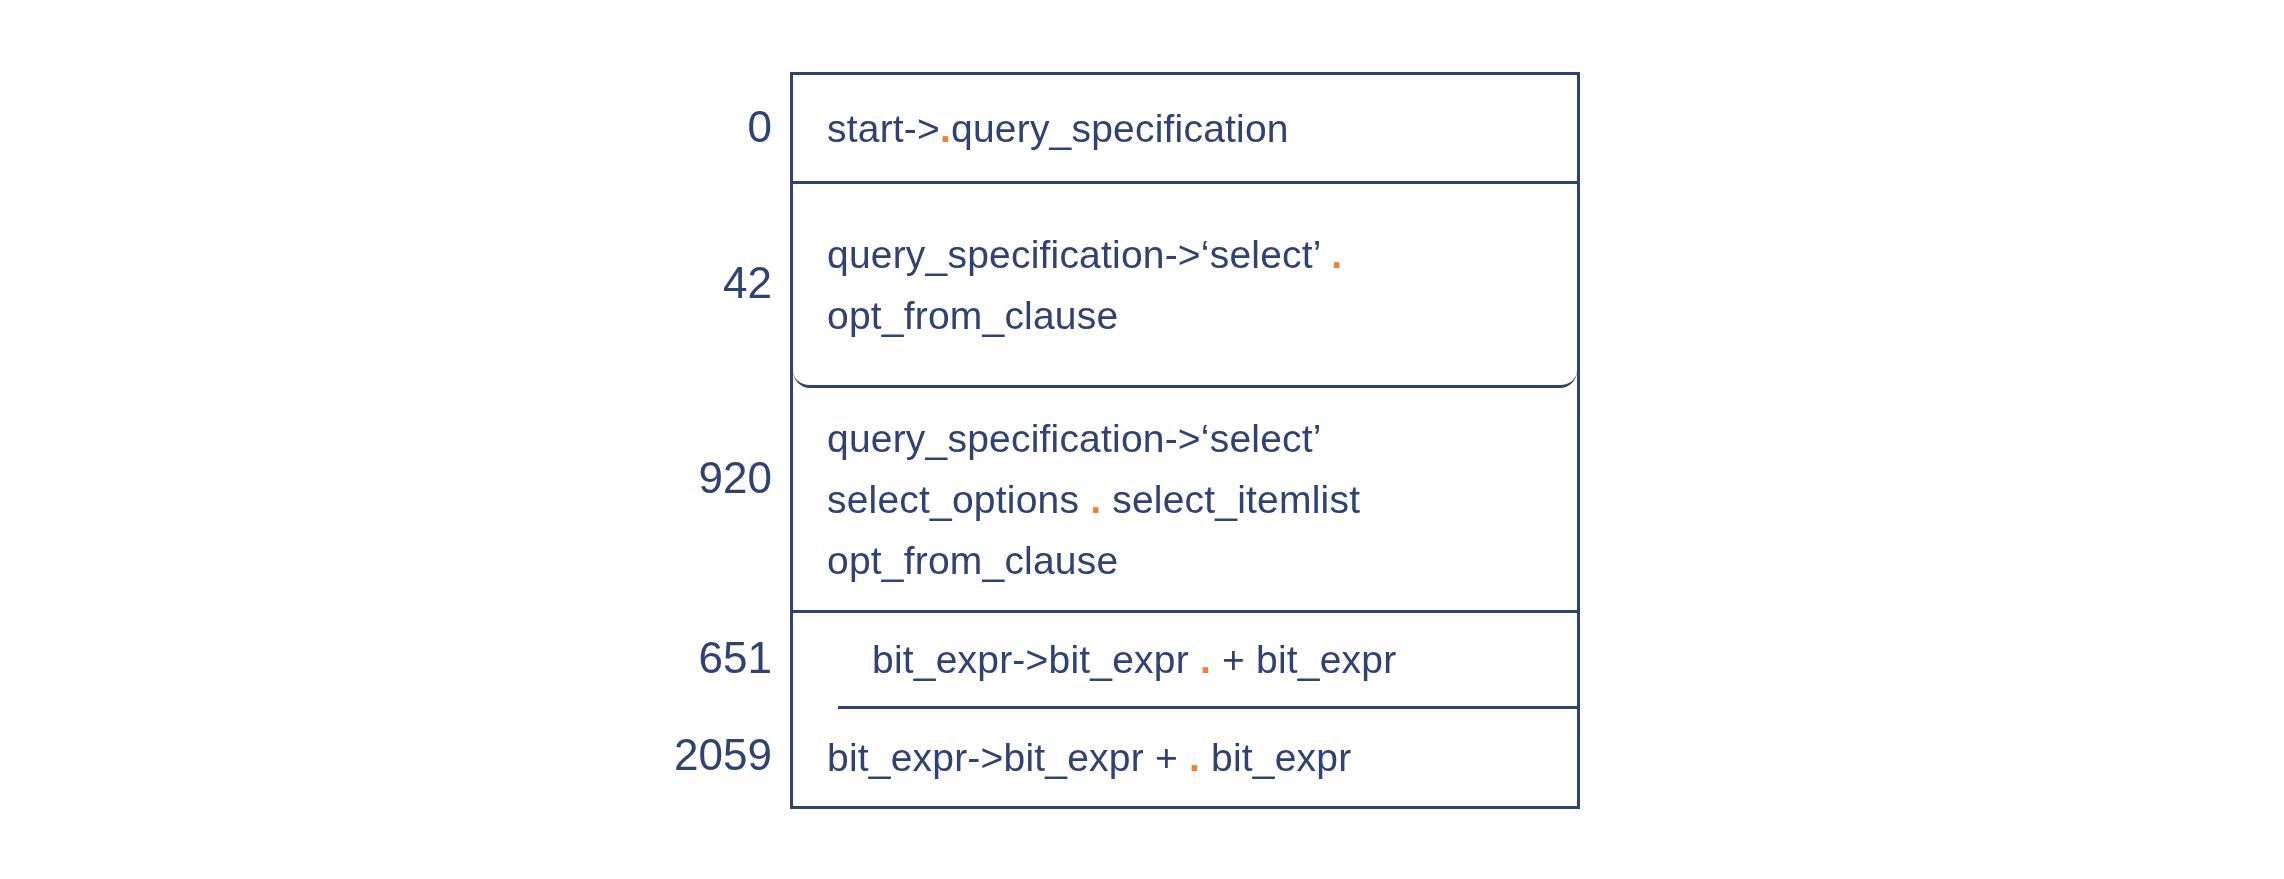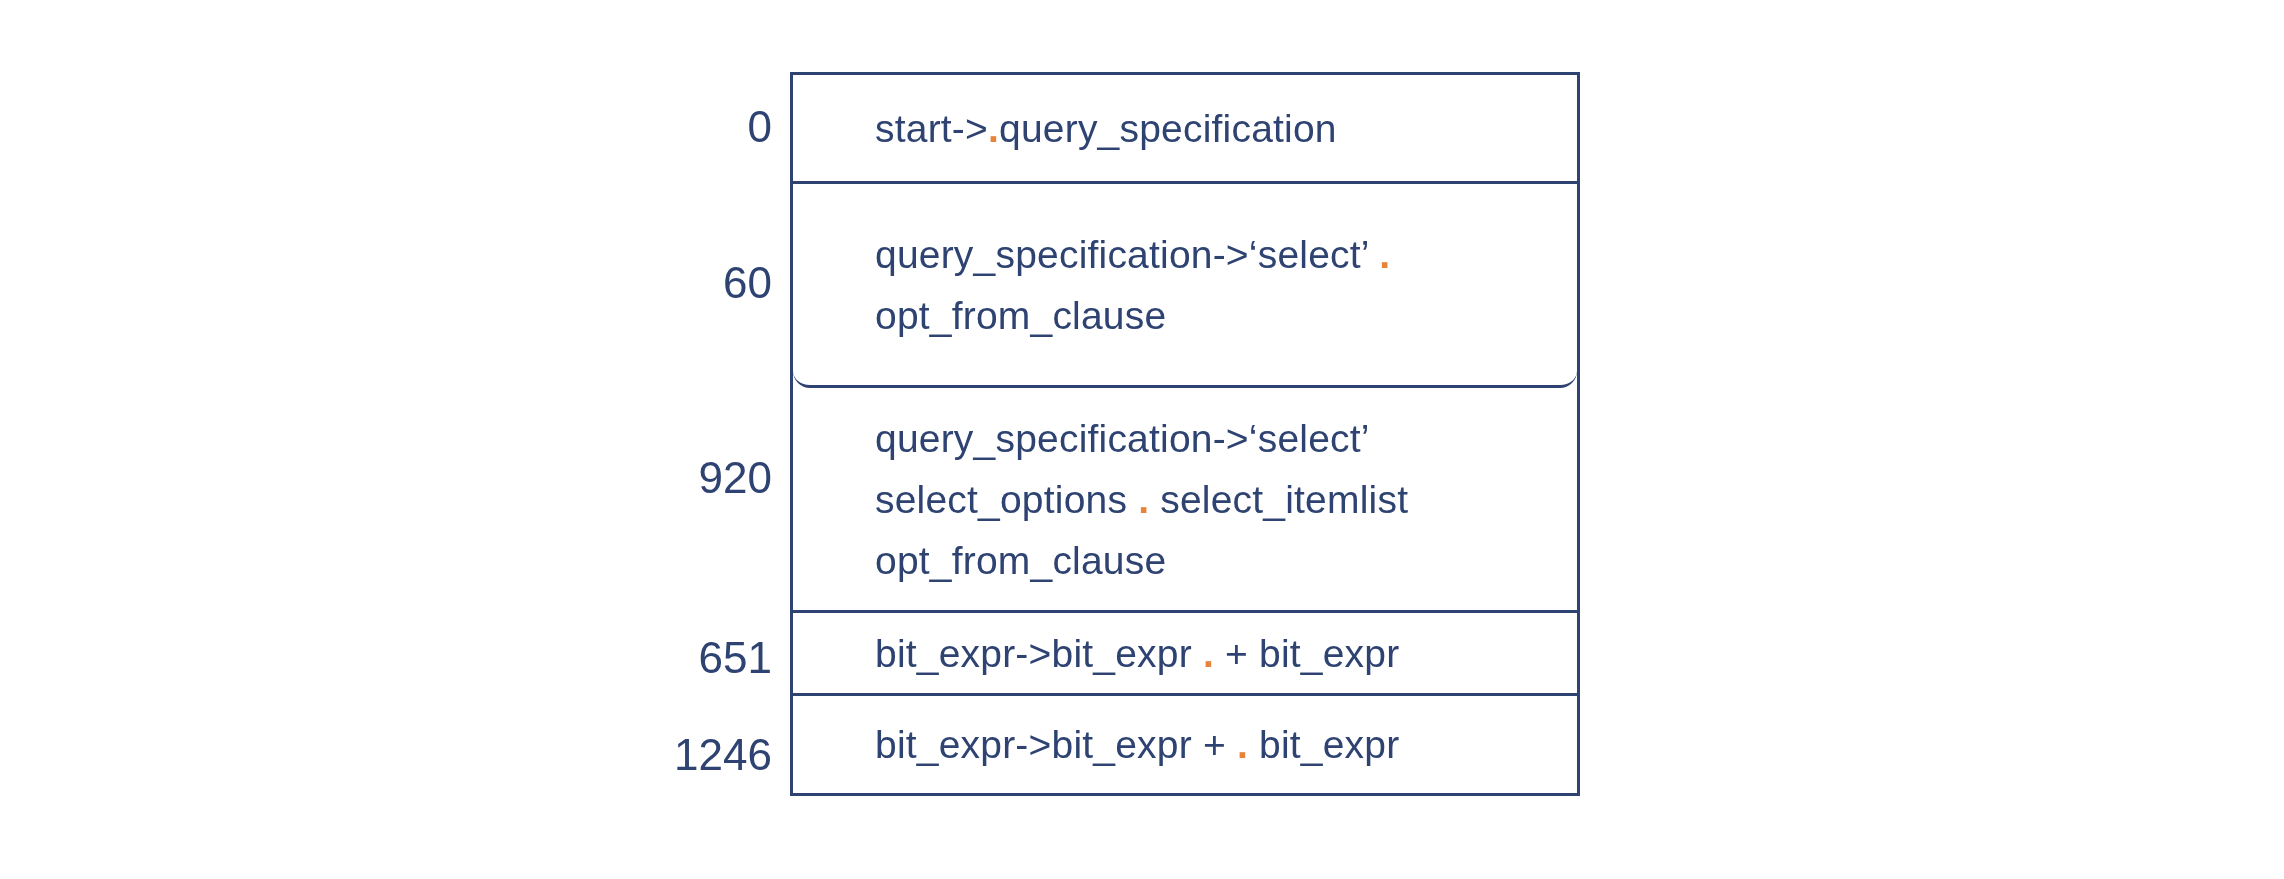--- a/index.html
+++ b/index.html
@@ -32,21 +32,20 @@
     box-sizing: border-box;
     background: #ffffff;
   }
 
   .state-row {
     position: relative;
     border-bottom: 3px solid #2e4372;
     box-sizing: border-box;
     display: flex;
     align-items: center;
-    padding-left: 48px;
   }
   .state-row:last-child {
     border-bottom: none;
   }
 
   .item-text {
     color: #2e4372;
     font-family: "Liberation Sans", sans-serif;
     font-size: 39px;
     line-height: 61px;
@@ -76,34 +75,34 @@
     color: #2e4372;
     font-family: "Liberation Sans", sans-serif;
     font-size: 44px;
     line-height: 1;
   }
 
   
   .r0 { height: 109px; }
   .r1 { height: 204px; border-radius: 17px; }
   .r2 { height: 225px; }
-  .r3 { height: 83px; }
+  .r3 { height: 96px; margin-left: 45px; }
   .r4 { height: 97px; }
 </style>
 </head>
 <body>
 
 <div id="diagram">
 
   <div class="index-col">
       <div class="index-cell" style="top: 32.5px;">0</div>
-      <div class="index-cell" style="top: 189px;">60</div>
+      <div class="index-cell" style="top: 189px;">42</div>
       <div class="index-cell" style="top: 384px;">920</div>
       <div class="index-cell" style="top: 564px;">651</div>
-      <div class="index-cell" style="top: 660.5px;">1246</div>
+      <div class="index-cell" style="top: 660.5px;">2059</div>
     </div>
 
   <div class="state-table">
       <div class="state-row r0">
         <div class="item-text"><div><span>start-&gt;</span><span class="dot">.</span><span>query_specification</span></div></div>
       </div>
       <div class="state-row r1">
         <div class="item-text"><div><span>query_specification-&gt;‘select’ </span><span class="dot">.</span></div><div><span>opt_from_clause</span></div></div>
       </div>
       <div class="state-row r2">

